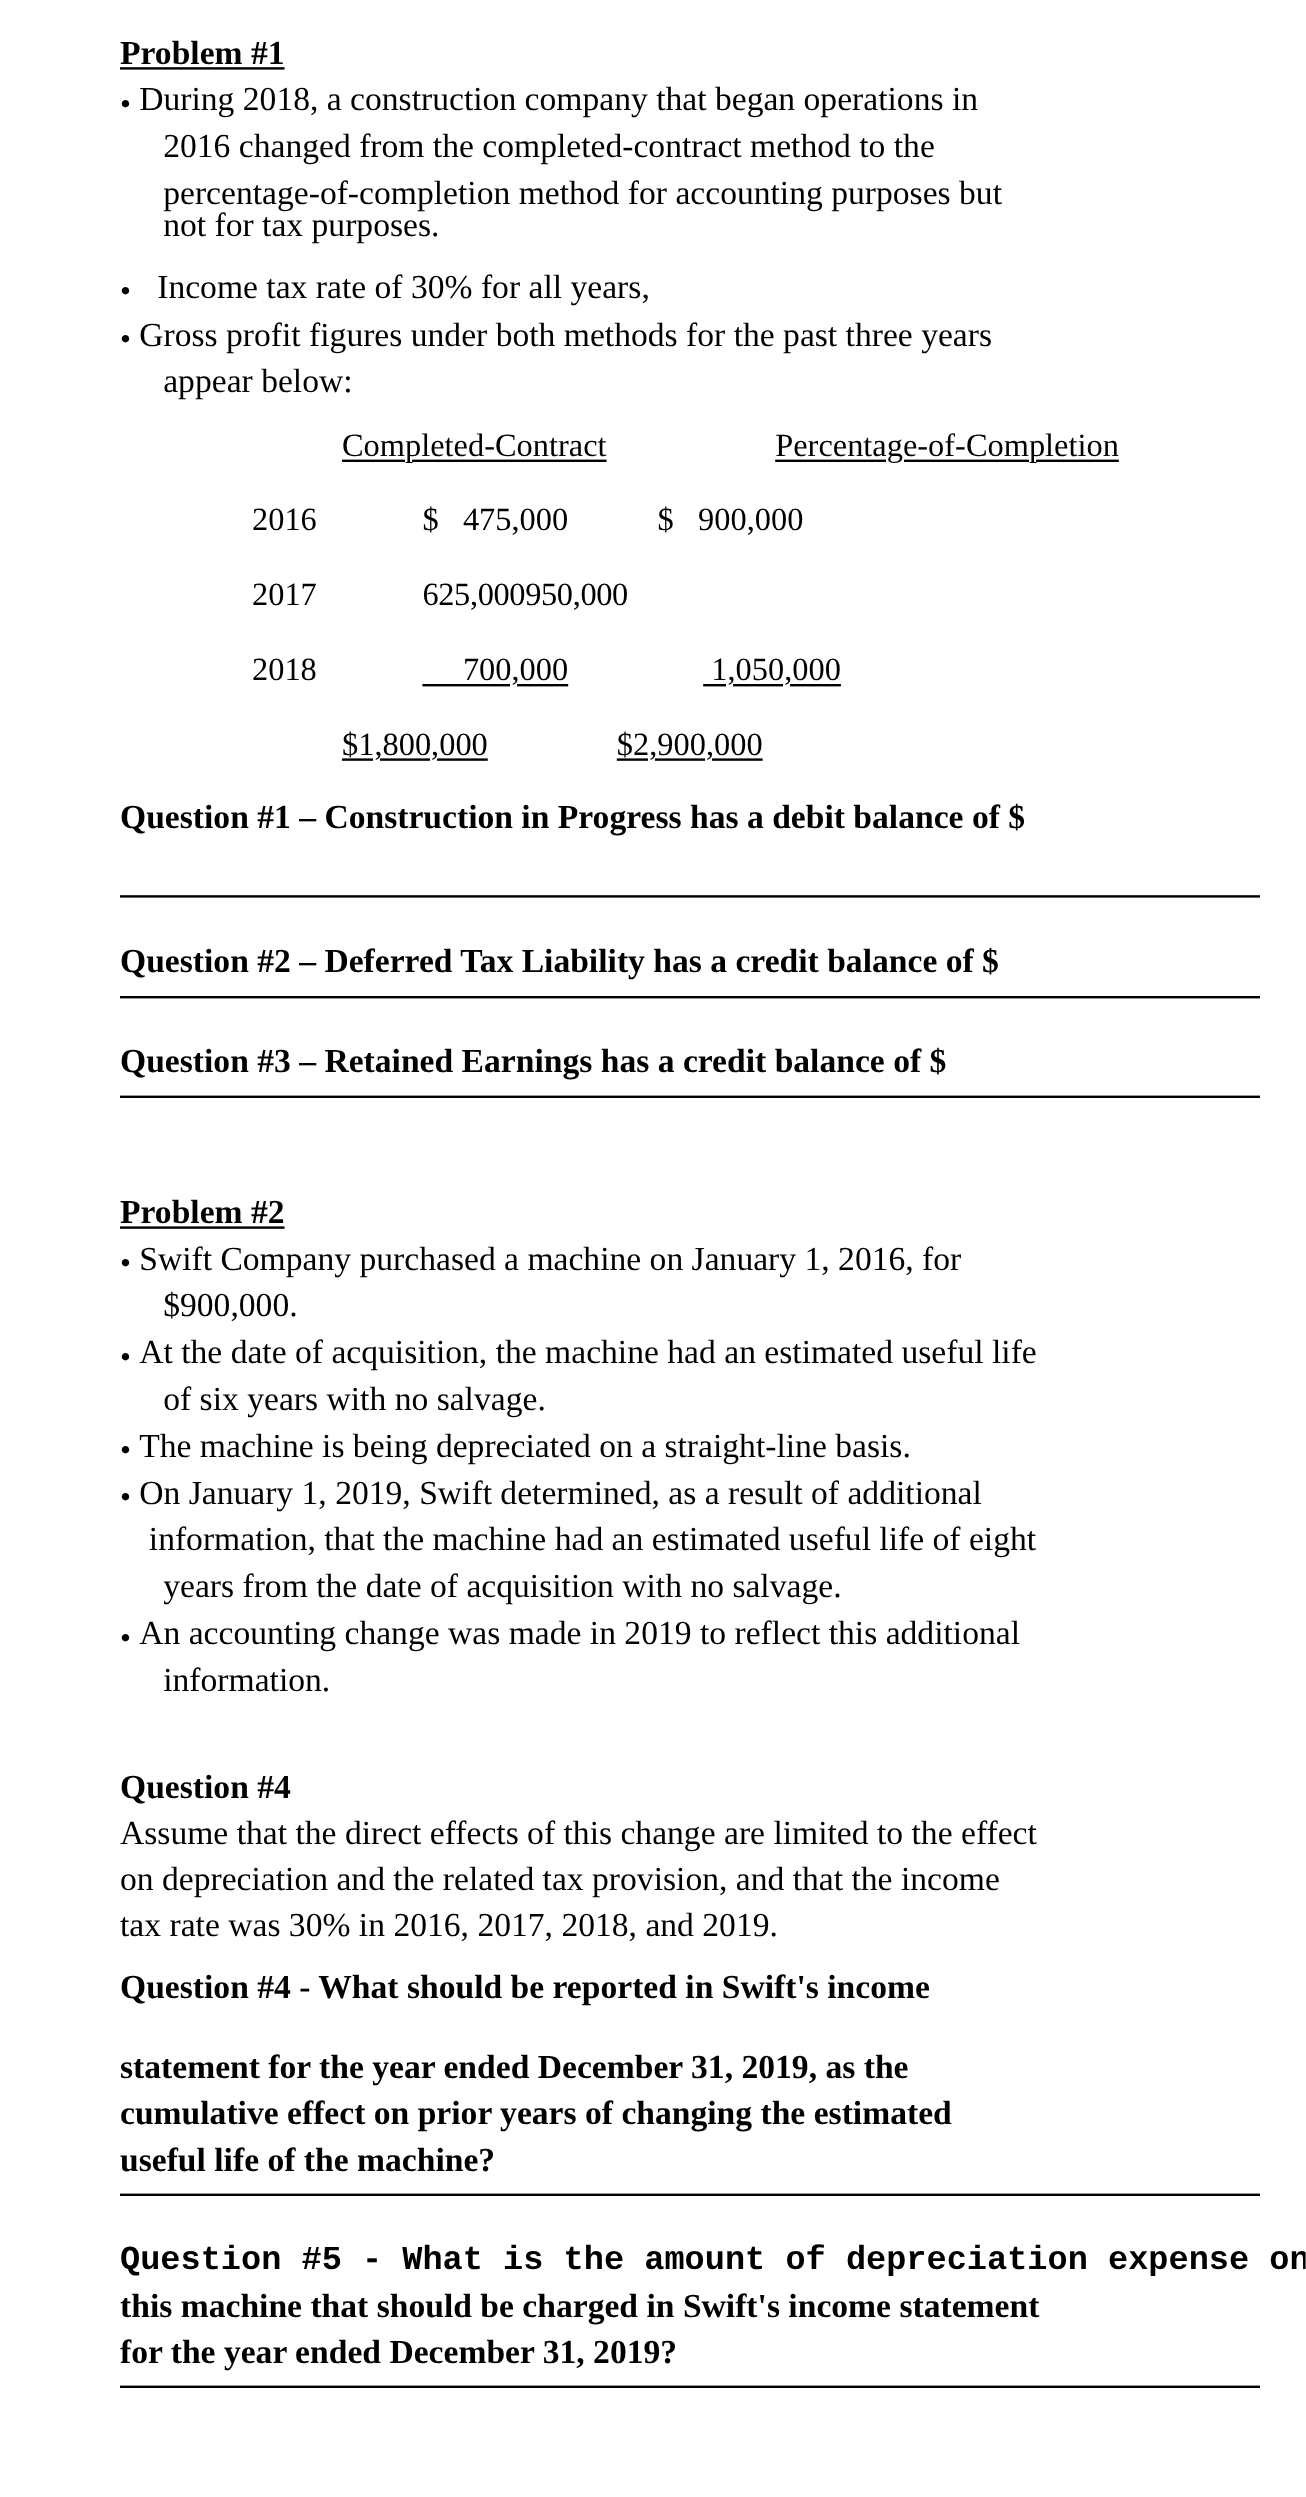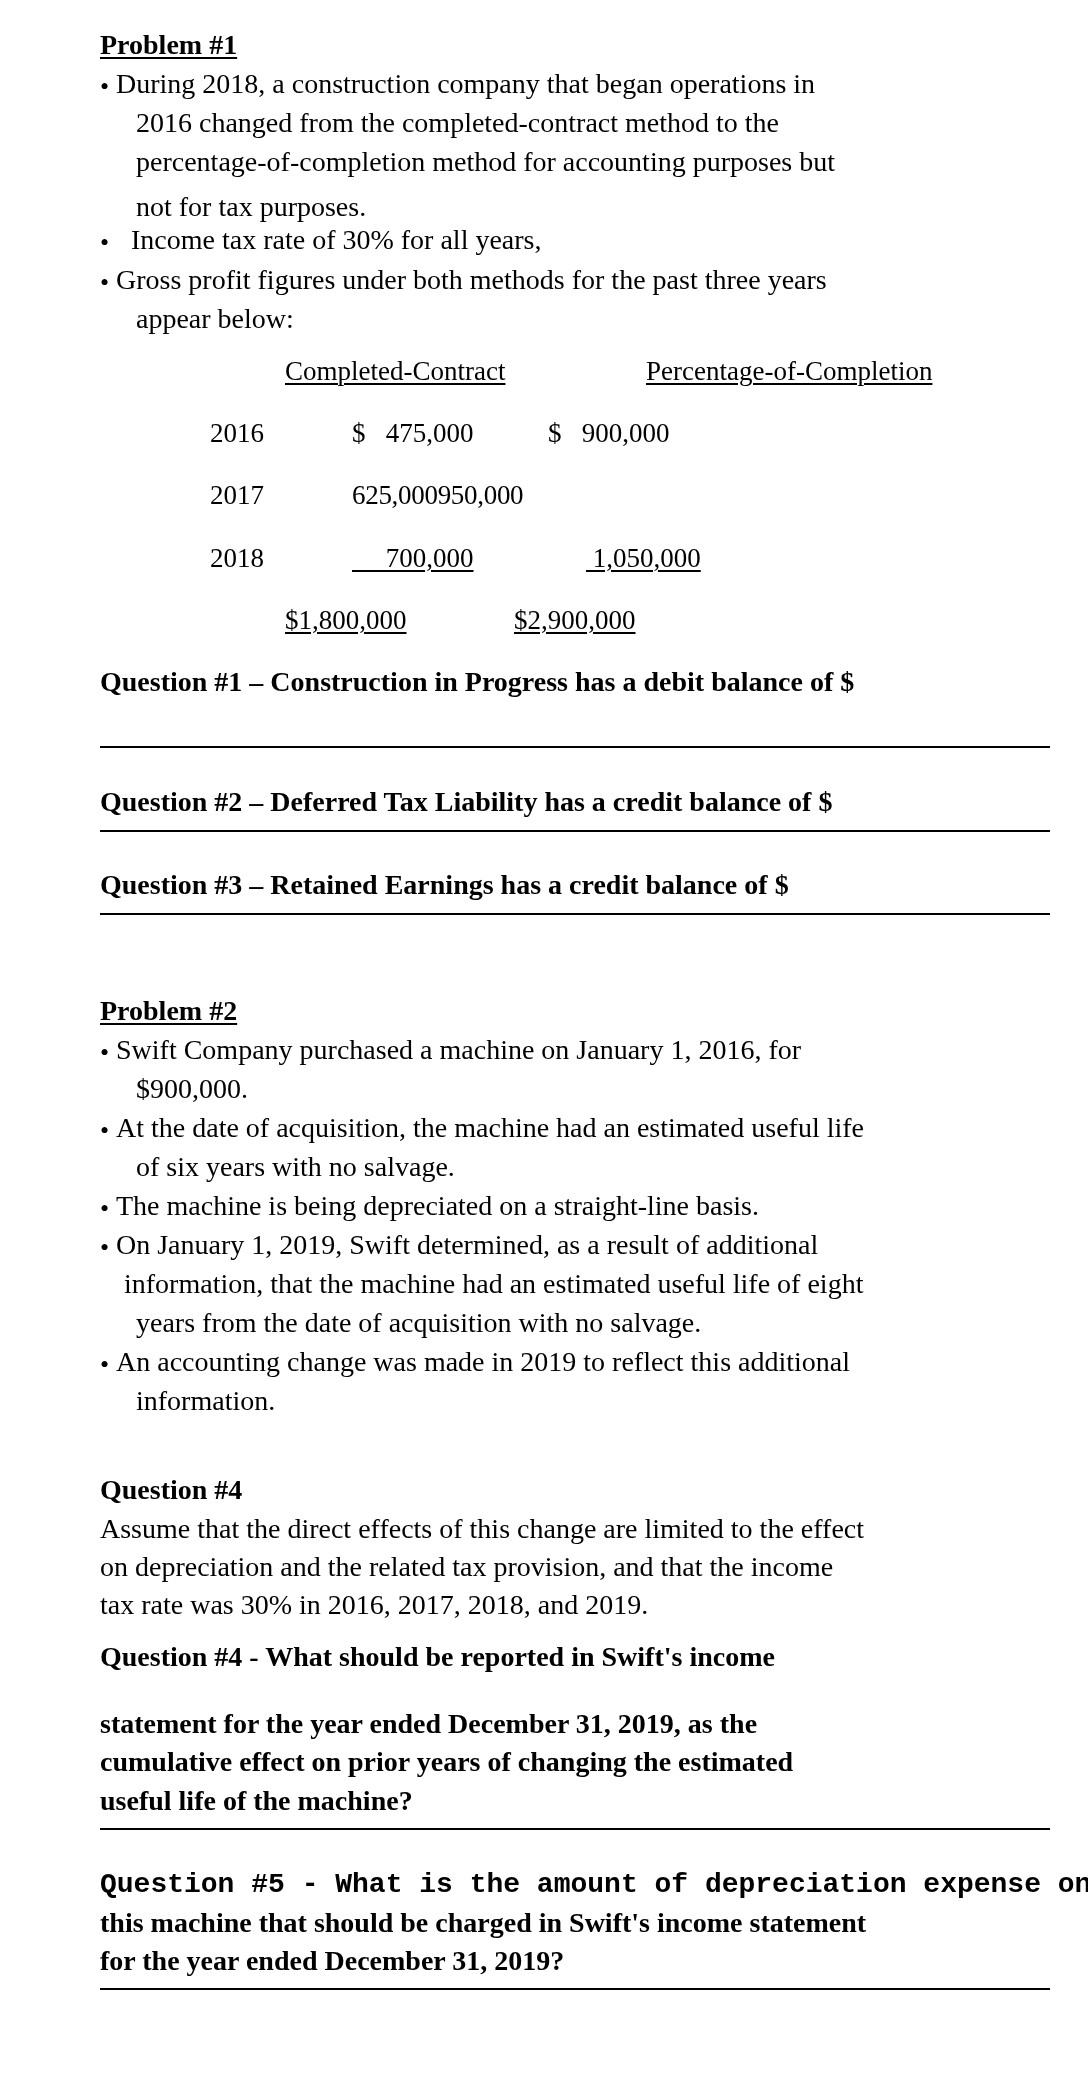--- a/index.html
+++ b/index.html
@@ -19,21 +19,21 @@
 </style>
 </head>
 <body>
 
 <div class="abs txt bold u" style="left:100px; top:31px;">Problem #1</div>
 
 <span class="bullet-dot" style="left:100px; top:72px;">•</span>
 <div class="abs txt" style="left:116px; top:70px;">During 2018, a construction company that began operations in</div>
 <div class="abs txt" style="left:136px; top:109px;">2016 changed from the completed-contract method to the</div>
 <div class="abs txt" style="left:136px; top:148px;">percentage-of-completion method for accounting purposes but</div>
-<div class="abs txt" style="left:136px; top:193px;">not for tax purposes.</div>
+<div class="abs txt" style="left:136px; top:175px;">not for tax purposes.</div>
 
 <span class="bullet-dot" style="left:100px; top:228px;">•</span>
 <div class="abs txt" style="left:131px; top:226px;">Income tax rate of 30% for all years,</div>
 
 <span class="bullet-dot" style="left:100px; top:268px;">•</span>
 <div class="abs txt" style="left:116px; top:266px;">Gross profit figures under both methods for the past three years</div>
 <div class="abs txt" style="left:136px; top:305px;">appear below:</div>
 
 <div class="abs tbl u" style="left:285px; top:358px;">Completed-Contract</div>
 <div class="abs tbl u" style="left:646px; top:358px;">Percentage-of-Completion</div>

